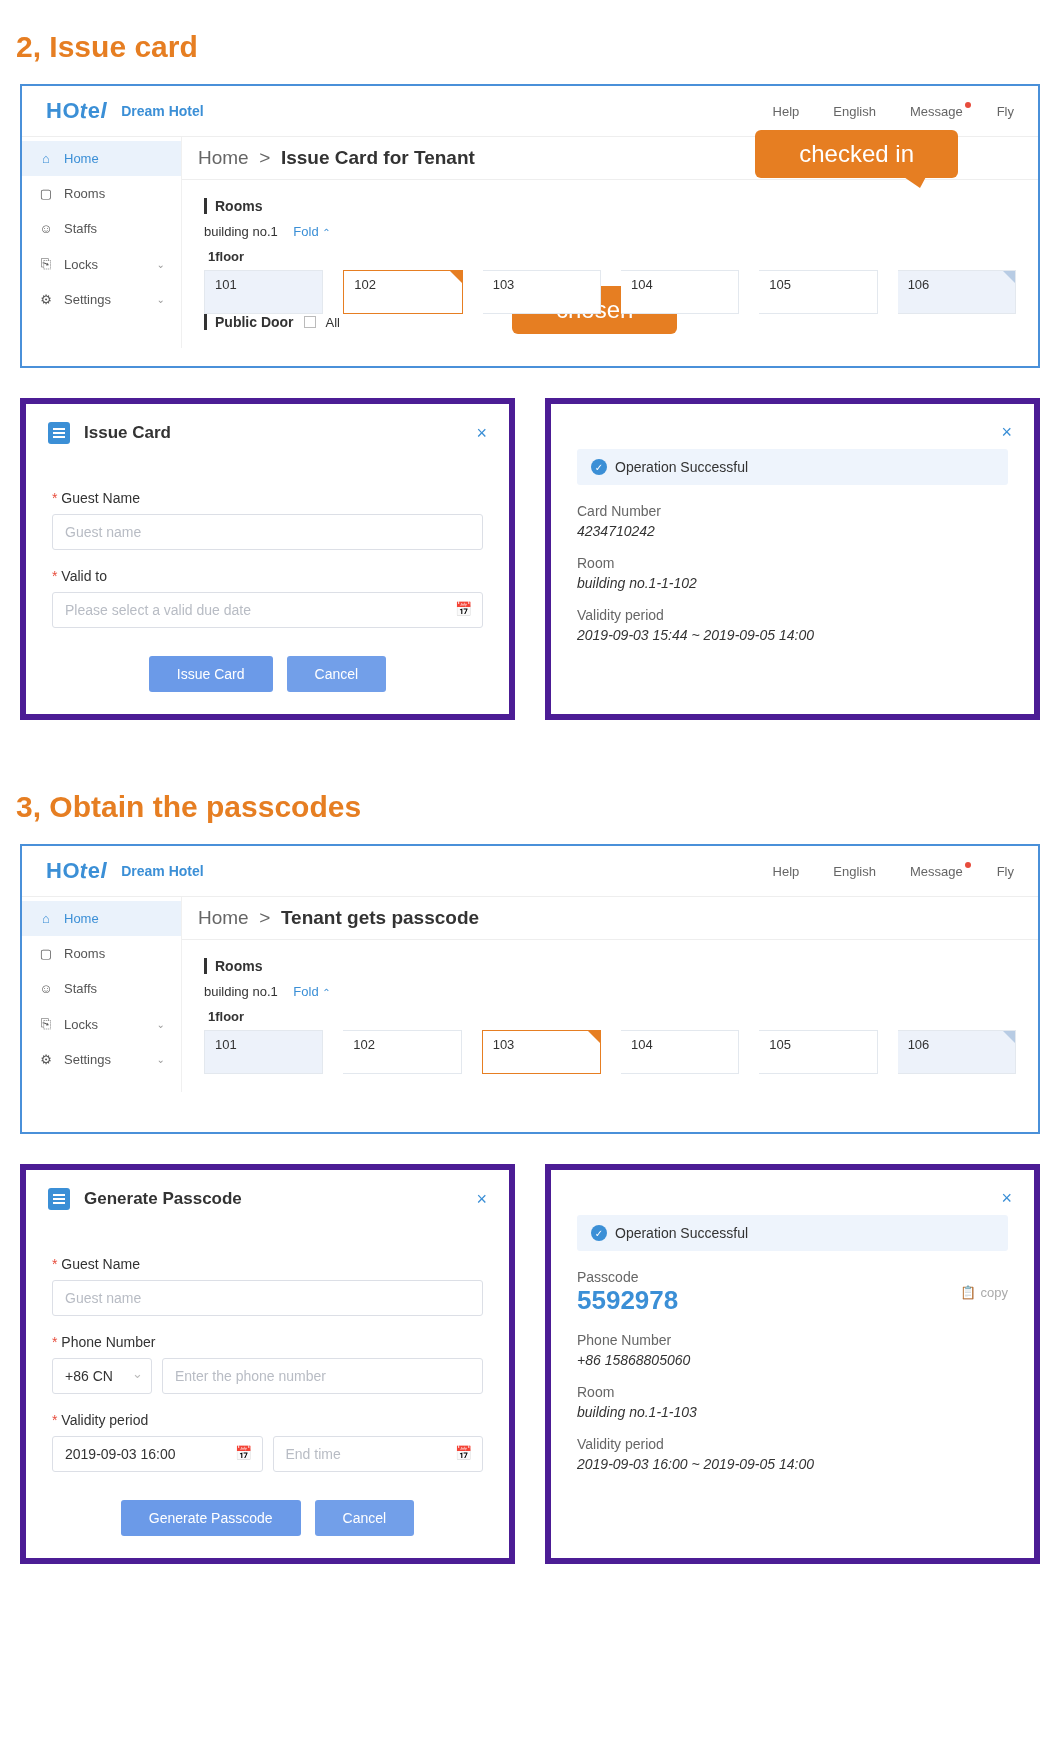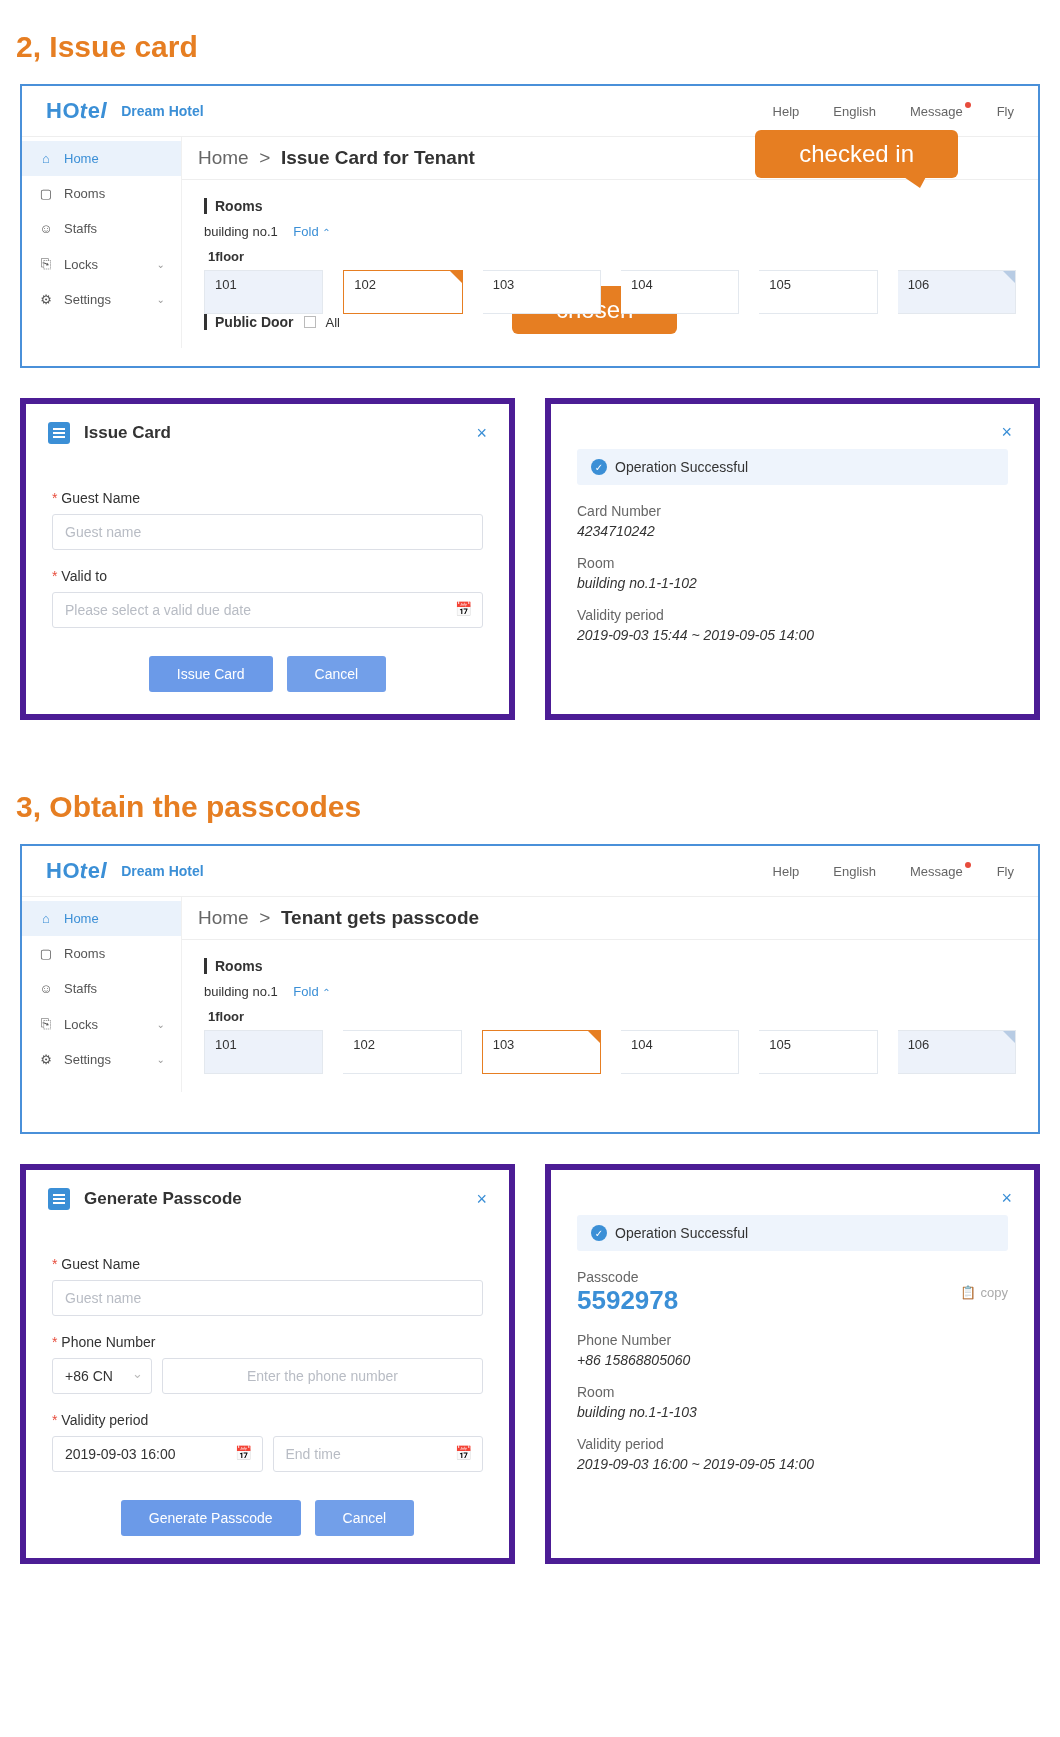--- a/index.html
+++ b/index.html
@@ -275,21 +275,21 @@
       <span class="card-title">Generate Passcode</span>
       <span class="close-x">×</span>
     </div>
     <div class="card-inner">
       <div class="form-label req">Guest Name</div>
       <input class="input" placeholder="Guest name" style="">
 
       <div class="form-label req">Phone Number</div>
       <div class="input-group">
         <div class="sel">+86 CN</div>
-        <input class="input" style="flex: 1 1 0%; text-align: center;" placeholder="Enter the phone number">
+        <input class="input" style="flex: 1 1 0%;" placeholder="Enter the phone number">
       </div>
 
       <div class="form-label req">Validity period</div>
       <div class="input-group">
         <div class="date-wrap" style="flex:1;">
           <input class="input" value="2019-09-03 16:00" style="">
           <span class="cal-ico">📅</span>
         </div>
         <div class="date-wrap" style="flex:1;">
           <input class="input" placeholder="End time" style="">

